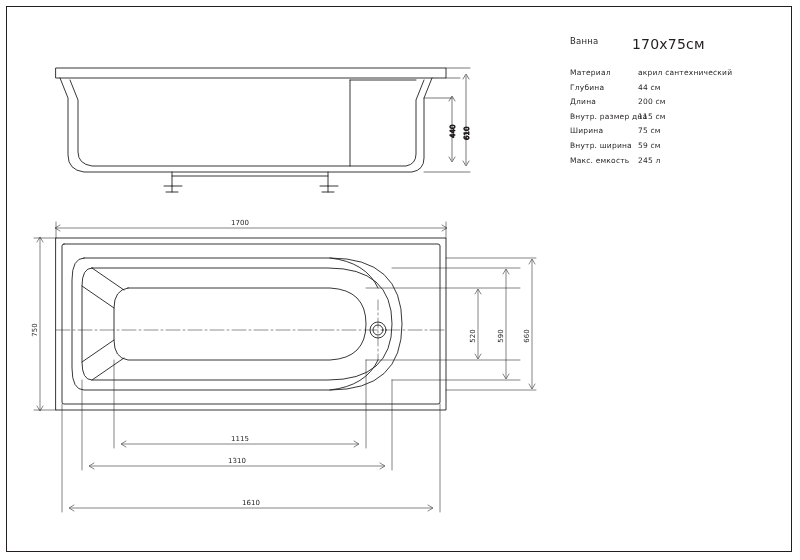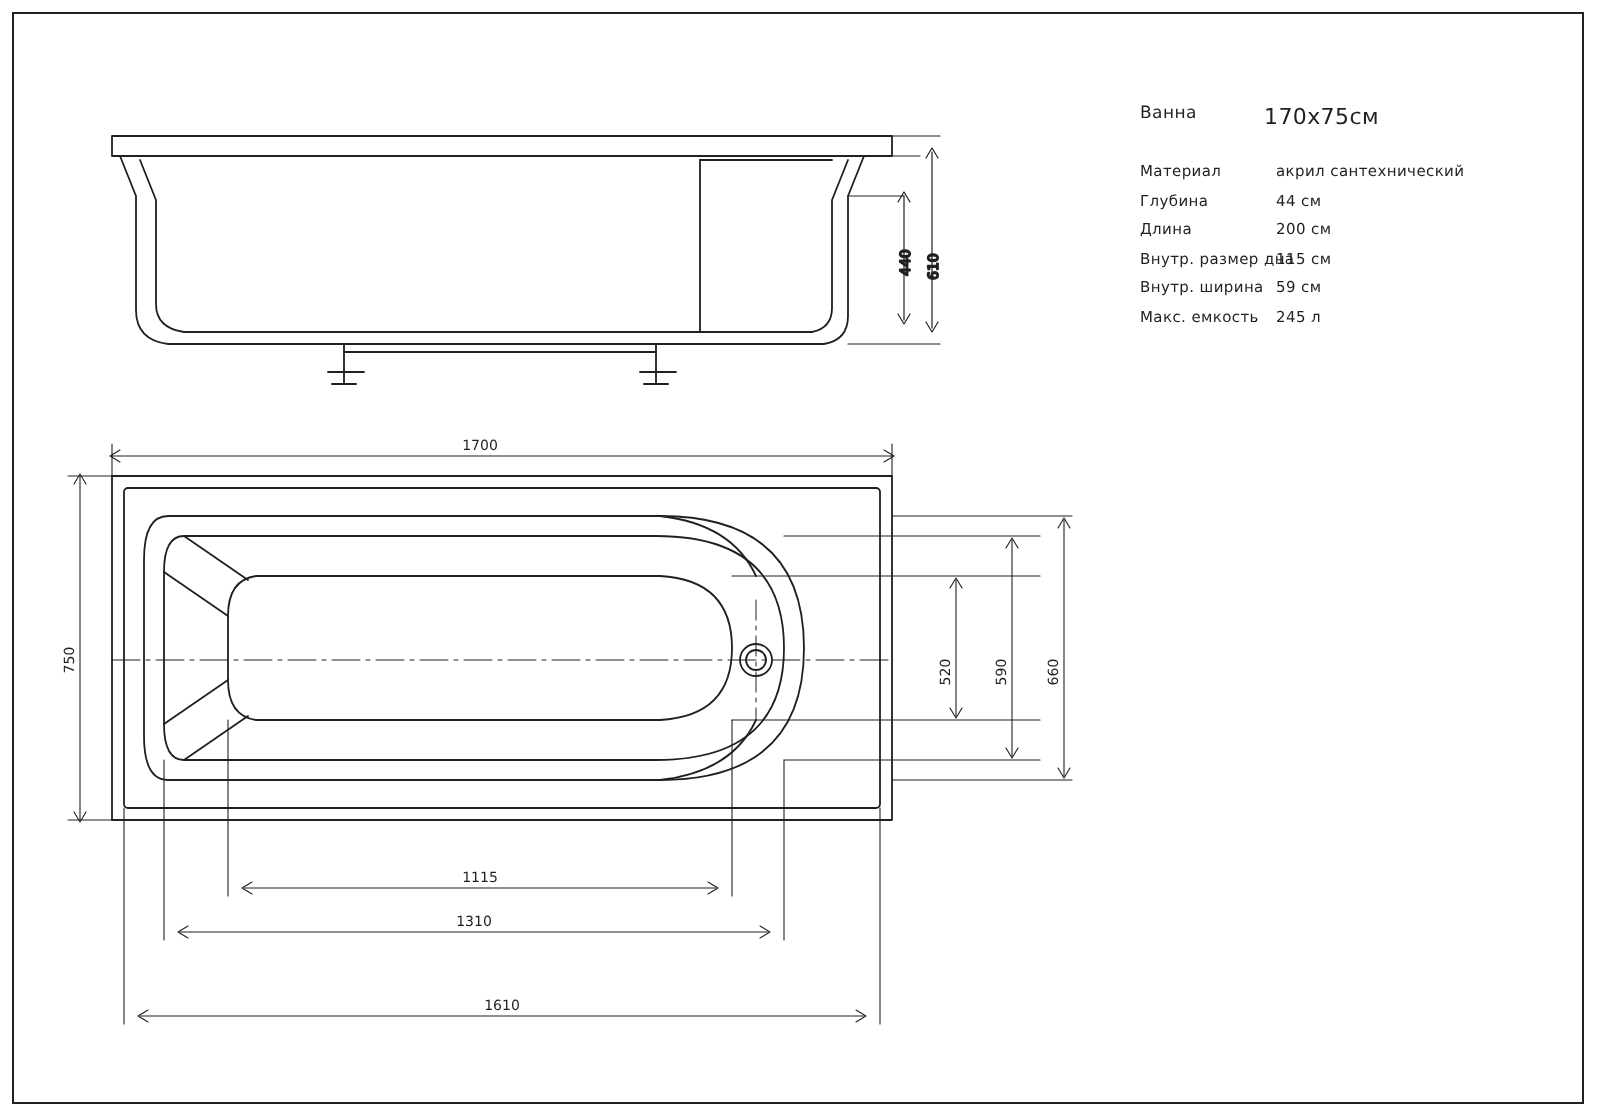--- a/index.html
+++ b/index.html
@@ -38,28 +38,27 @@
     left: 570px;
     top: 36px;
     width: 215px;
     font-size: 7.5px;
     color: #231f20;
     letter-spacing: 0.2px;
   }
   .spec-title {
     display: flex;
     margin-bottom: 16px;
-    margin-top: 16px;
   }
   .spec-title .t-name {
     width: 62px;
     font-size: 8.5px;
   }
   .spec-title .t-size {
-    font-size: 11px;
+    font-size: 14px;
   }
   .spec-row {
     display: flex;
     margin-bottom: 5.6px;
     align-items: center;
   }
   .spec-row .lbl {
     width: 68px;
     white-space: nowrap;
   }
@@ -217,20 +216,24 @@
     </div>
     <div class="spec-row">
       <div class="lbl">Длина</div>
       <div class="val">200 см</div>
     </div>
     <div class="spec-row">
       <div class="lbl">Внутр. размер дна</div>
       <div class="val">115 см</div>
     </div>
     <div class="spec-row">
+      <div class="lbl">Ширина</div>
+      <div class="val">75 см</div>
+    </div>
+    <div class="spec-row">
       <div class="lbl">Внутр. ширина</div>
       <div class="val">59 см</div>
     </div>
     <div class="spec-row">
       <div class="lbl">Макс. емкость</div>
       <div class="val">245 л</div>
     </div>
   </div>
 
 </div>

